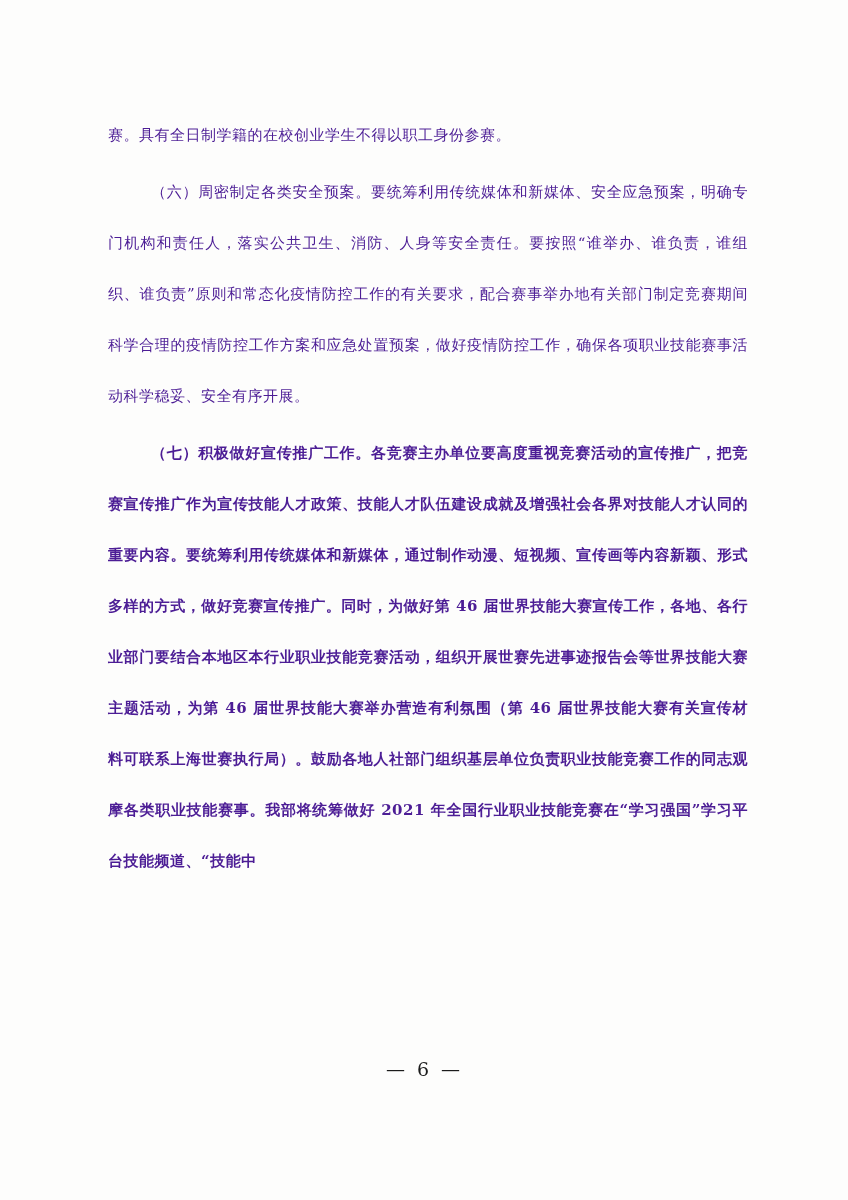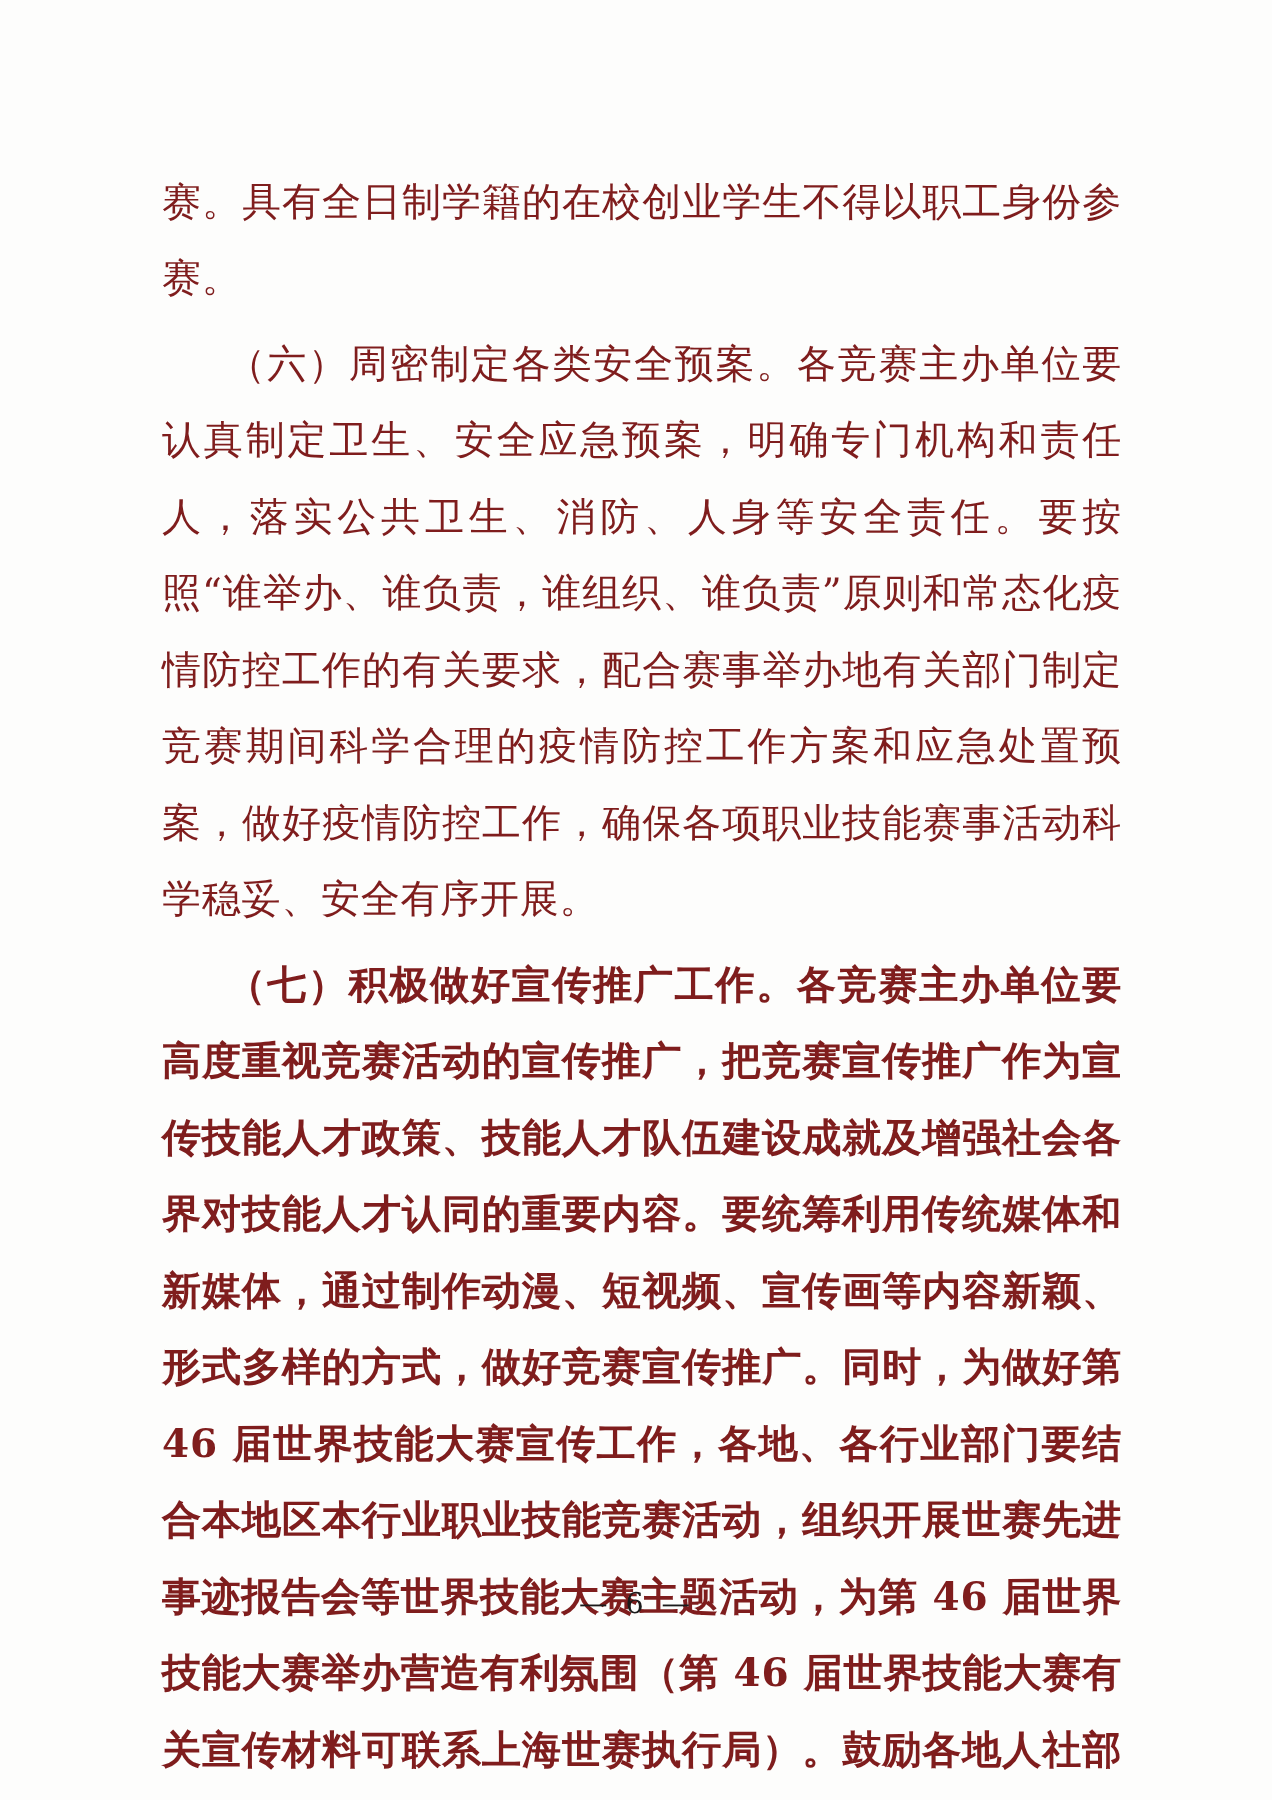--- a/index.html
+++ b/index.html
@@ -19,23 +19,23 @@
     box-sizing: border-box;
   }
   .doc-body {
     position: absolute;
     left: 108px;
     top: 110px;
     width: 640px;
   }
   .para {
     margin: 0 0 6px 0;
-    font-size: 26px;
+    font-size: 15px;
     line-height: 51px;
-    color: #7f1d1d;
+    color: #4c1d95;
     text-align: justify;
     text-justify: inter-ideograph;
     letter-spacing: 0.5px;
     font-family: "DejaVu Serif", "Liberation Serif", serif;
     font-weight: 500;
   }
   .para.indent {
     text-indent: 43px;
   }
   .para:last-child {
@@ -57,21 +57,21 @@
     padding: 0 10px;
   }
 </style>
 </head>
 <body>
 
 <div class="page">
 
   <div class="doc-body">
     <p class="para">赛。具有全日制学籍的在校创业学生不得以职工身份参赛。</p>
-    <p class="para indent">（六）周密制定各类安全预案。各竞赛主办单位要认真制定卫生、安全应急预案，明确专门机构和责任人，落实公共卫生、消防、人身等安全责任。要按照“谁举办、谁负责，谁组织、谁负责”原则和常态化疫情防控工作的有关要求，配合赛事举办地有关部门制定竞赛期间科学合理的疫情防控工作方案和应急处置预案，做好疫情防控工作，确保各项职业技能赛事活动科学稳妥、安全有序开展。</p>
+    <p class="para indent">（六）周密制定各类安全预案。要统筹利用传统媒体和新媒体、安全应急预案，明确专门机构和责任人，落实公共卫生、消防、人身等安全责任。要按照“谁举办、谁负责，谁组织、谁负责”原则和常态化疫情防控工作的有关要求，配合赛事举办地有关部门制定竞赛期间科学合理的疫情防控工作方案和应急处置预案，做好疫情防控工作，确保各项职业技能赛事活动科学稳妥、安全有序开展。</p>
     <p class="para indent">（七）积极做好宣传推广工作。各竞赛主办单位要高度重视竞赛活动的宣传推广，把竞赛宣传推广作为宣传技能人才政策、技能人才队伍建设成就及增强社会各界对技能人才认同的重要内容。要统筹利用传统媒体和新媒体，通过制作动漫、短视频、宣传画等内容新颖、形式多样的方式，做好竞赛宣传推广。同时，为做好第 46 届世界技能大赛宣传工作，各地、各行业部门要结合本地区本行业职业技能竞赛活动，组织开展世赛先进事迹报告会等世界技能大赛主题活动，为第 46 届世界技能大赛举办营造有利氛围（第 46 届世界技能大赛有关宣传材料可联系上海世赛执行局）。鼓励各地人社部门组织基层单位负责职业技能竞赛工作的同志观摩各类职业技能赛事。我部将统筹做好 2021 年全国行业职业技能竞赛在“学习强国”学习平台技能频道、“技能中</p>
   </div>
 
   <div class="page-number">
     <span class="dash">—</span><span>6</span><span class="dash">—</span>
   </div>
 
 </div>
 
 </body></html>

